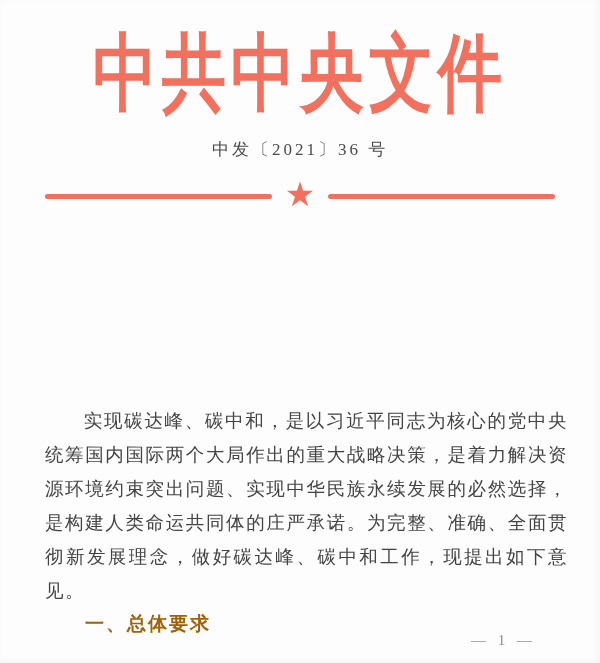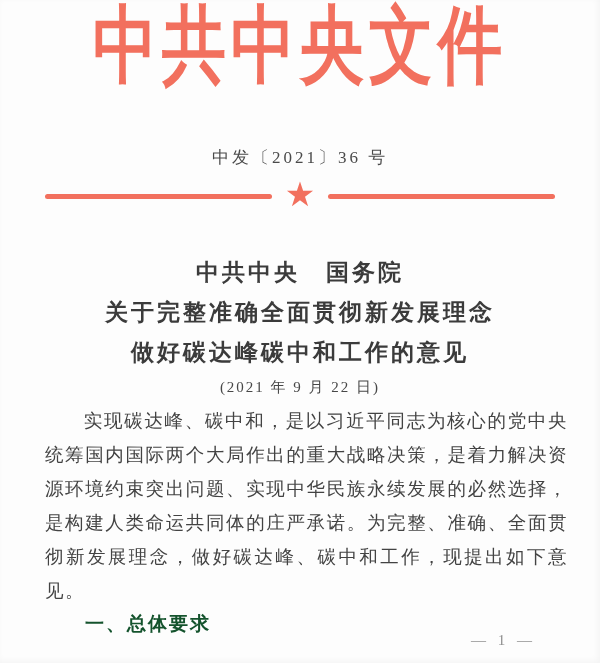--- a/index.html
+++ b/index.html
@@ -14,41 +14,41 @@
     margin: 0 auto;
     background: #fdfdfd;
     overflow: hidden;
     font-family: "Liberation Serif", "DejaVu Serif", serif;
     box-shadow: inset -2px -2px 6px rgba(0,0,0,0.04);
   }
 
   
   .masthead {
     position: absolute;
-    top: 4px;
+    top: 32px;
     left: 0;
     width: 100%;
     text-align: center;
     line-height: 1;
   }
   .masthead-text {
     display: inline-block;
     font-size: 64px;
     font-weight: 900;
     letter-spacing: 5px;
     color: var(--accent, #f2705e);
     transform: scaleY(1.32);
     transform-origin: center top;
     white-space: nowrap;
   }
 
   
   .doc-number {
     position: absolute;
-    top: 146px;
+    top: 138px;
     left: 0;
     width: 100%;
     text-align: center;
     font-size: 17px;
     letter-spacing: 3px;
     color: #4a4a4a;
   }
 
   
   .divider {
@@ -112,21 +112,21 @@
     letter-spacing: 1.5px;
     text-align: justify;
     text-indent: 2.1em;
   }
   .section-heading {
     margin: 3px 0 0 0;
     font-size: 19px;
     font-weight: bold;
     letter-spacing: 2px;
     text-indent: 2.1em;
-    color: #14532d;
+    color: #a16207;
   }
 
   
   .page-number {
     position: absolute;
     bottom: 14px;
     right: 64px;
     font-size: 15px;
     letter-spacing: 4px;
     color: #8f8f8f;
@@ -143,26 +143,20 @@
   </div>
 
   <div class="doc-number">中发〔2021〕36 号</div>
 
   <div class="divider">
     <span class="rule"></span>
     <span class="star">★</span>
     <span class="rule"></span>
   </div>
 
-  <div class="title-block">
-    <div class="title-line">中共中央　国务院</div>
-    <div class="title-line">关于完整准确全面贯彻新发展理念</div>
-    <div class="title-line">做好碳达峰碳中和工作的意见</div>
-    <div class="title-date">(2021 年 9 月 22 日)</div>
-  </div>
 
   <div class="body-block">
     <p class="paragraph">实现碳达峰、碳中和，是以习近平同志为核心的党中央统筹国内国际两个大局作出的重大战略决策，是着力解决资源环境约束突出问题、实现中华民族永续发展的必然选择，是构建人类命运共同体的庄严承诺。为完整、准确、全面贯彻新发展理念，做好碳达峰、碳中和工作，现提出如下意见。</p>
     <h2 class="section-heading">一、总体要求</h2>
   </div>
 
   <div class="page-number">— 1 —</div>
 
 </div>
 

